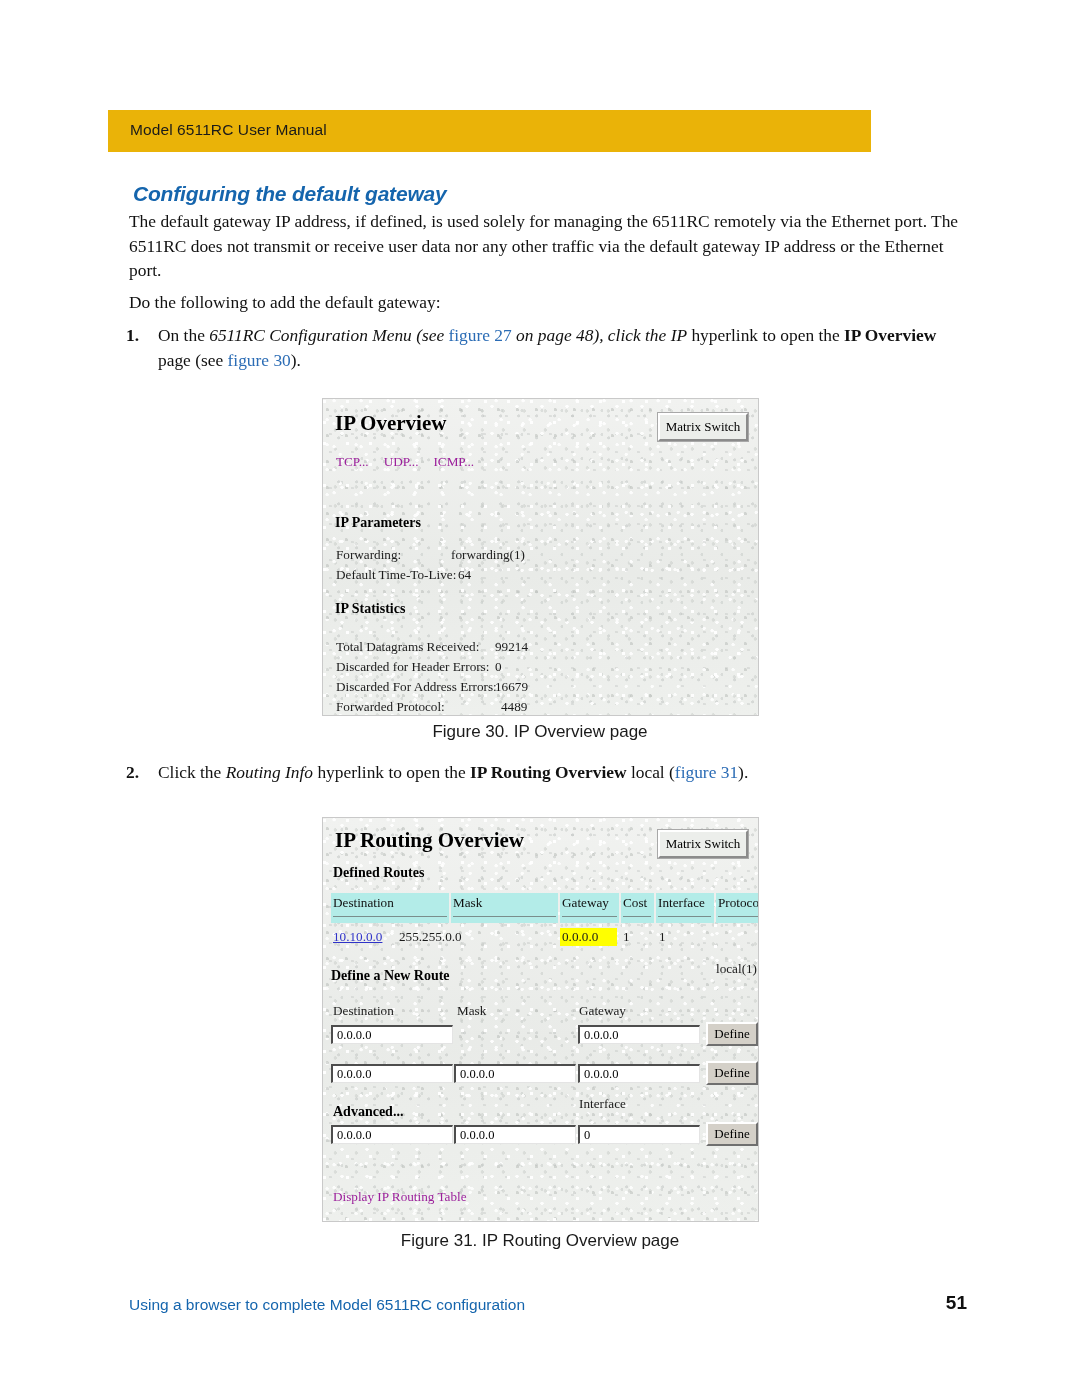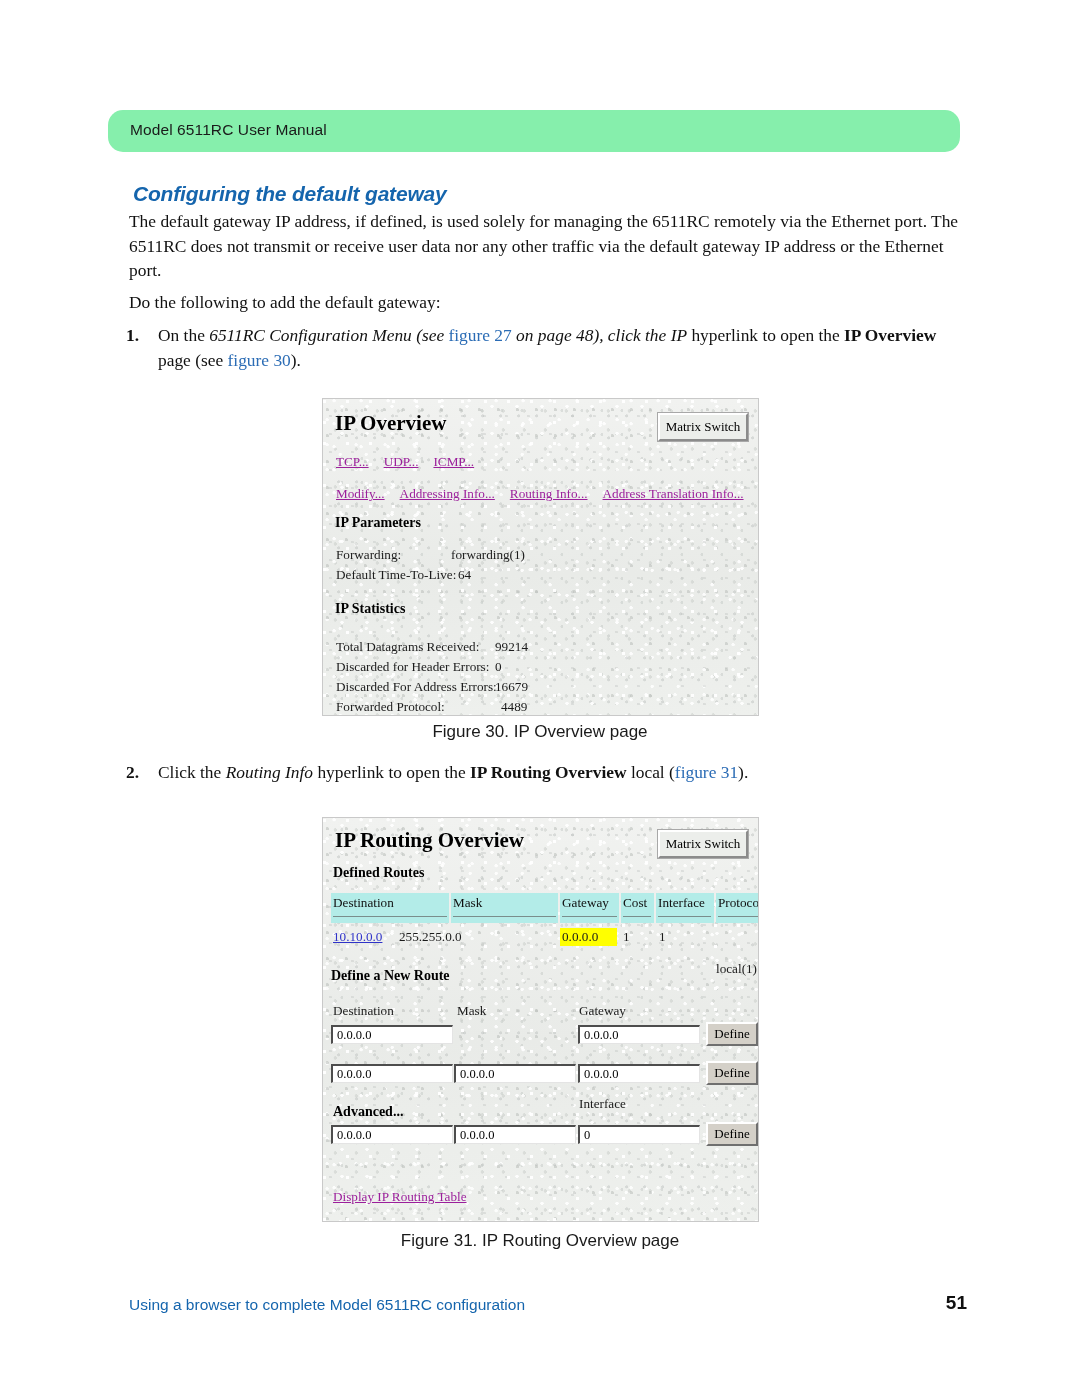--- a/index.html
+++ b/index.html
@@ -13,24 +13,23 @@
     position: relative;
     font-family: "Liberation Serif", serif;
     overflow: hidden;
   }
 
   
   .header-band {
     position: absolute;
     left: 108px;
     top: 110px;
-    width: 852px;
+    width: 763px;
     height: 42px;
-    background: #86efac;
-    border-radius: 15px;
+    background: #eab308;
   }
   .header-left {
     position: absolute;
     left: 22px;
     top: 11px;
     font-family: "Liberation Sans", sans-serif;
     font-size: 15.5px;
     color: #1a1a1a;
     letter-spacing: 0.1px;
     white-space: nowrap;
@@ -126,21 +125,20 @@
     font-family: "Liberation Serif", serif;
     font-weight: bold;
     font-size: 21px;
     color: #000;
     white-space: nowrap;
   }
   .ss-link {
     font-family: "Liberation Serif", serif;
     font-size: 13.2px;
     color: #9b1f9b;
-    text-decoration: underline;
     white-space: nowrap;
   }
   .ss-link-blue {
     font-family: "Liberation Serif", serif;
     font-size: 13.2px;
     color: #2f33c8;
     text-decoration: underline;
     white-space: nowrap;
   }
   .ss-sub {
@@ -291,29 +289,20 @@
   <div class="win-btn matrix-btn" style="left:335px; top:14px; width:90px; height:28px;">Matrix Switch</div>
 
   <div style="position:absolute; left:13px; top:53px;">
     <span class="ss-link">TCP...</span>
     <span style="display:inline-block;width:7px"></span>
     <span class="ss-link">UDP...</span>
     <span style="display:inline-block;width:7px"></span>
     <span class="ss-link">ICMP...</span>
   </div>
 
-  <div style="position:absolute; left:13px; top:85px;">
-    <span class="ss-link">Modify...</span>
-    <span style="display:inline-block;width:7px"></span>
-    <span class="ss-link">Addressing Info...</span>
-    <span style="display:inline-block;width:7px"></span>
-    <span class="ss-link">Routing Info...</span>
-    <span style="display:inline-block;width:7px"></span>
-    <span class="ss-link">Address Translation Info...</span>
-  </div>
 
   <div class="ss-sub" style="left:12px; top:116px;">IP Parameters</div>
 
   <div class="ss-text" style="left:13px; top:148px;">Forwarding:</div>
   <div class="ss-text" style="left:128px; top:148px;">forwarding(1)</div>
   <div class="ss-text" style="left:13px; top:168px;">Default Time-To-Live:</div>
   <div class="ss-text" style="left:135px; top:168px;">64</div>
 
   <div class="ss-sub" style="left:12px; top:202px;">IP Statistics</div>
 

